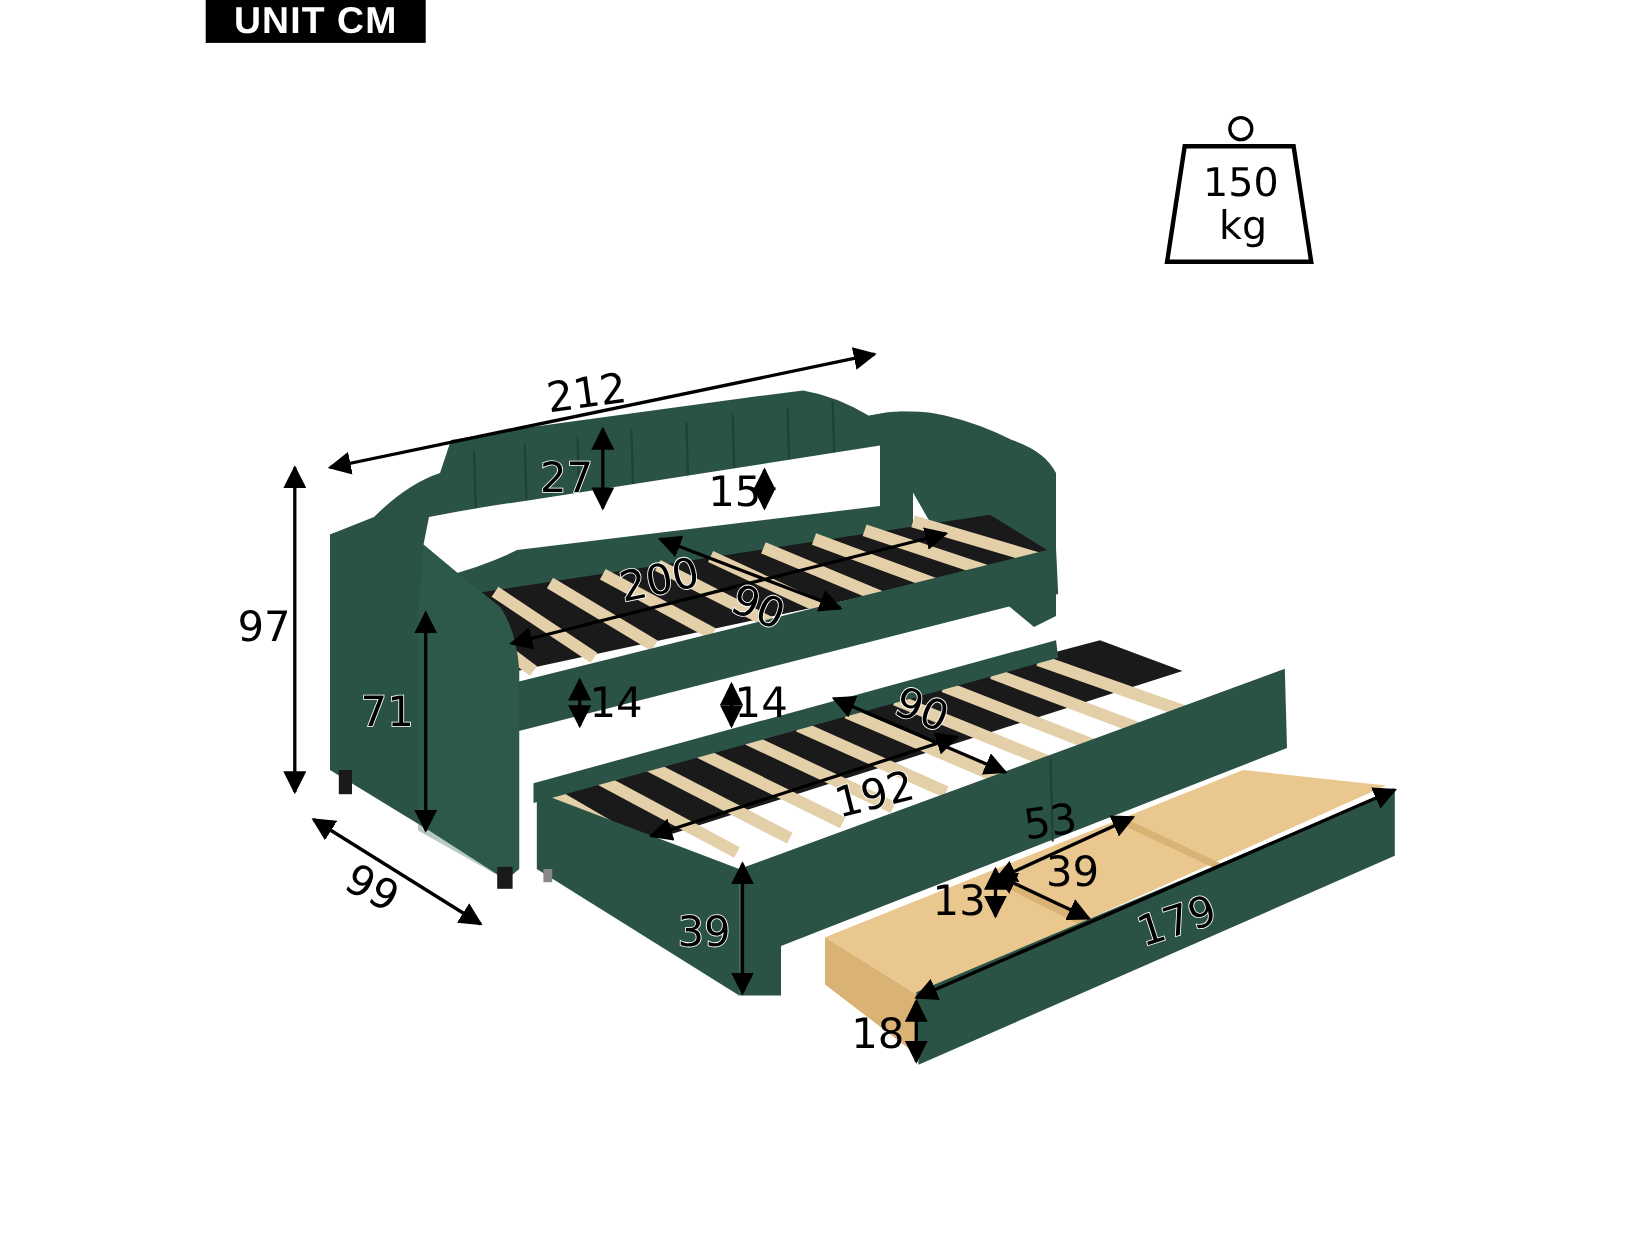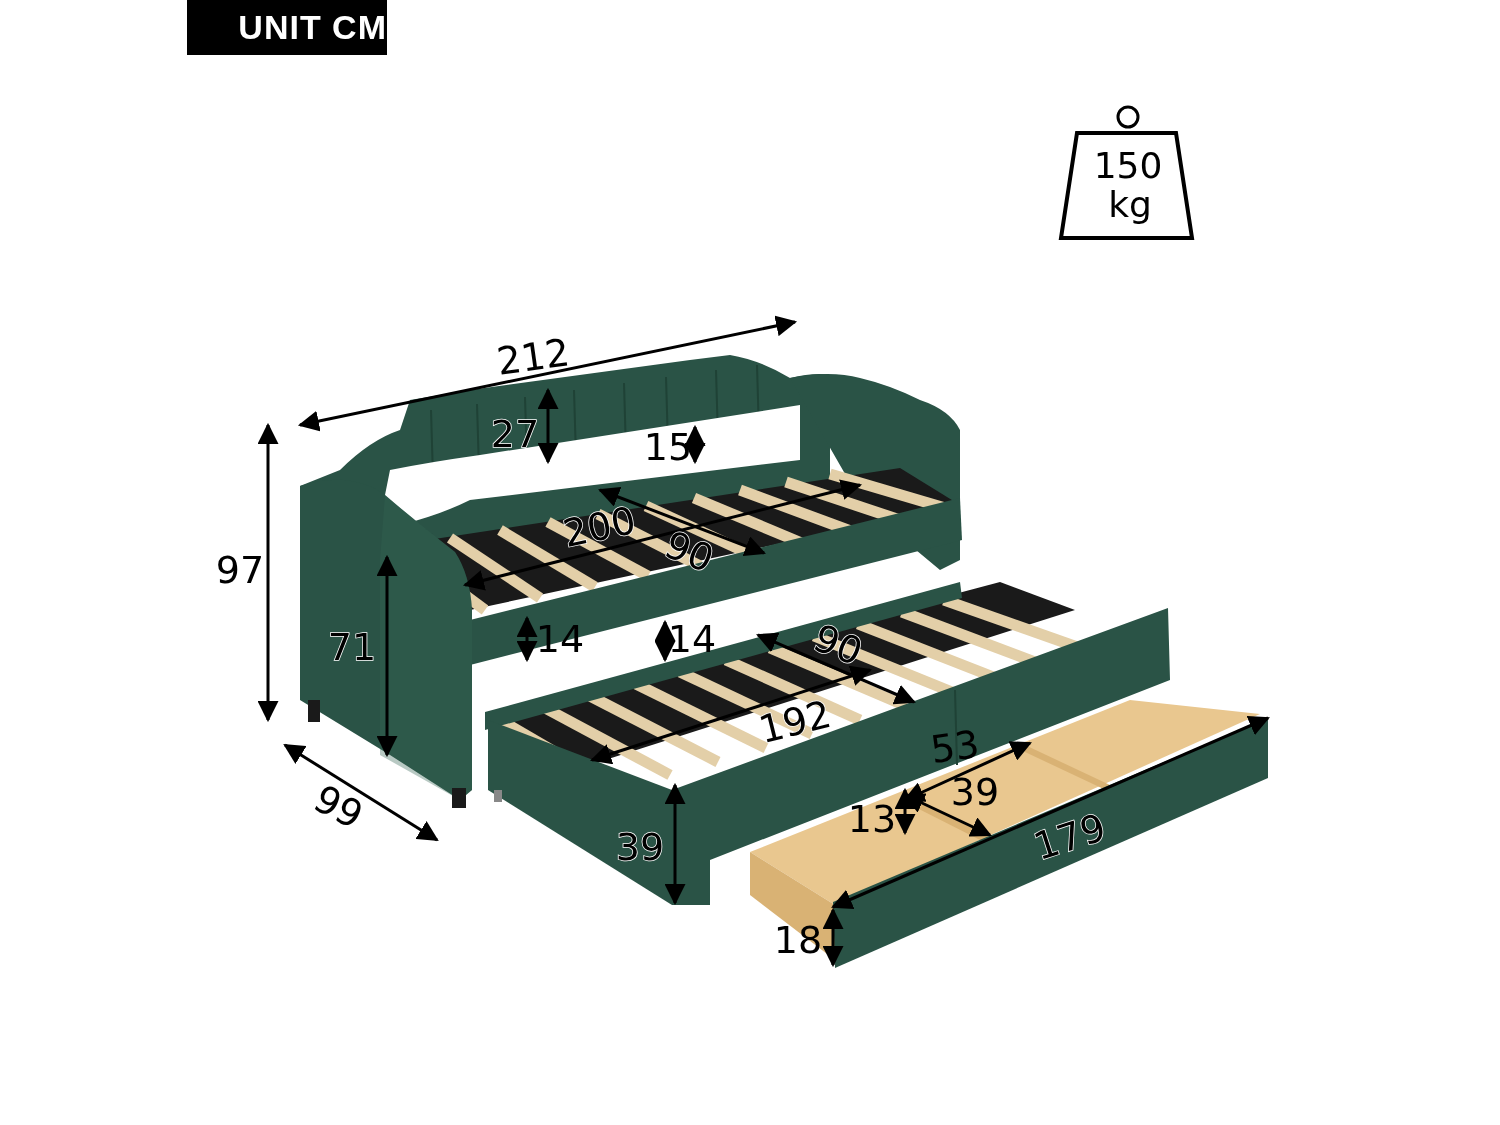--- a/index.html
+++ b/index.html
@@ -1,17 +1,17 @@
 <!DOCTYPE html>
 <html><head>
 <meta charset="utf-8">
 <style>
   html, body { margin:0; padding:0; background:#ffffff; }
   body { width:1500px; height:1125px; position:relative; overflow:hidden; font-family:"Liberation Sans", sans-serif; }
-  .unit-badge { position:absolute; left:187px; top:0; width:200px; height:55px; background:#000; color:#fff; font-weight:bold; font-size:34px; display:flex; align-items:center; justify-content:flex-end; letter-spacing:1px; font-family:"Liberation Sans", sans-serif; }
+  .unit-badge { position:absolute; left:187px; top:0; width:200px; height:39px; background:#000; color:#fff; font-weight:bold; font-size:34px; display:flex; align-items:center; justify-content:center; letter-spacing:1px; font-family:"Liberation Sans", sans-serif; }
   svg.stage { position:absolute; left:0; top:0; }
   .dim { font-family:"DejaVu Sans", sans-serif; font-size:38px; fill:#000; }
   .dim-out { font-family:"DejaVu Sans", sans-serif; font-size:38px; fill:#000; stroke:#fff; stroke-width:1.5px; paint-order:stroke; }
   .weight-text { font-family:"DejaVu Sans", sans-serif; font-size:36px; fill:#000; }
 </style>
 </head>
 <body>
 
 <div class="unit-badge">
   <span>UNIT CM</span>

